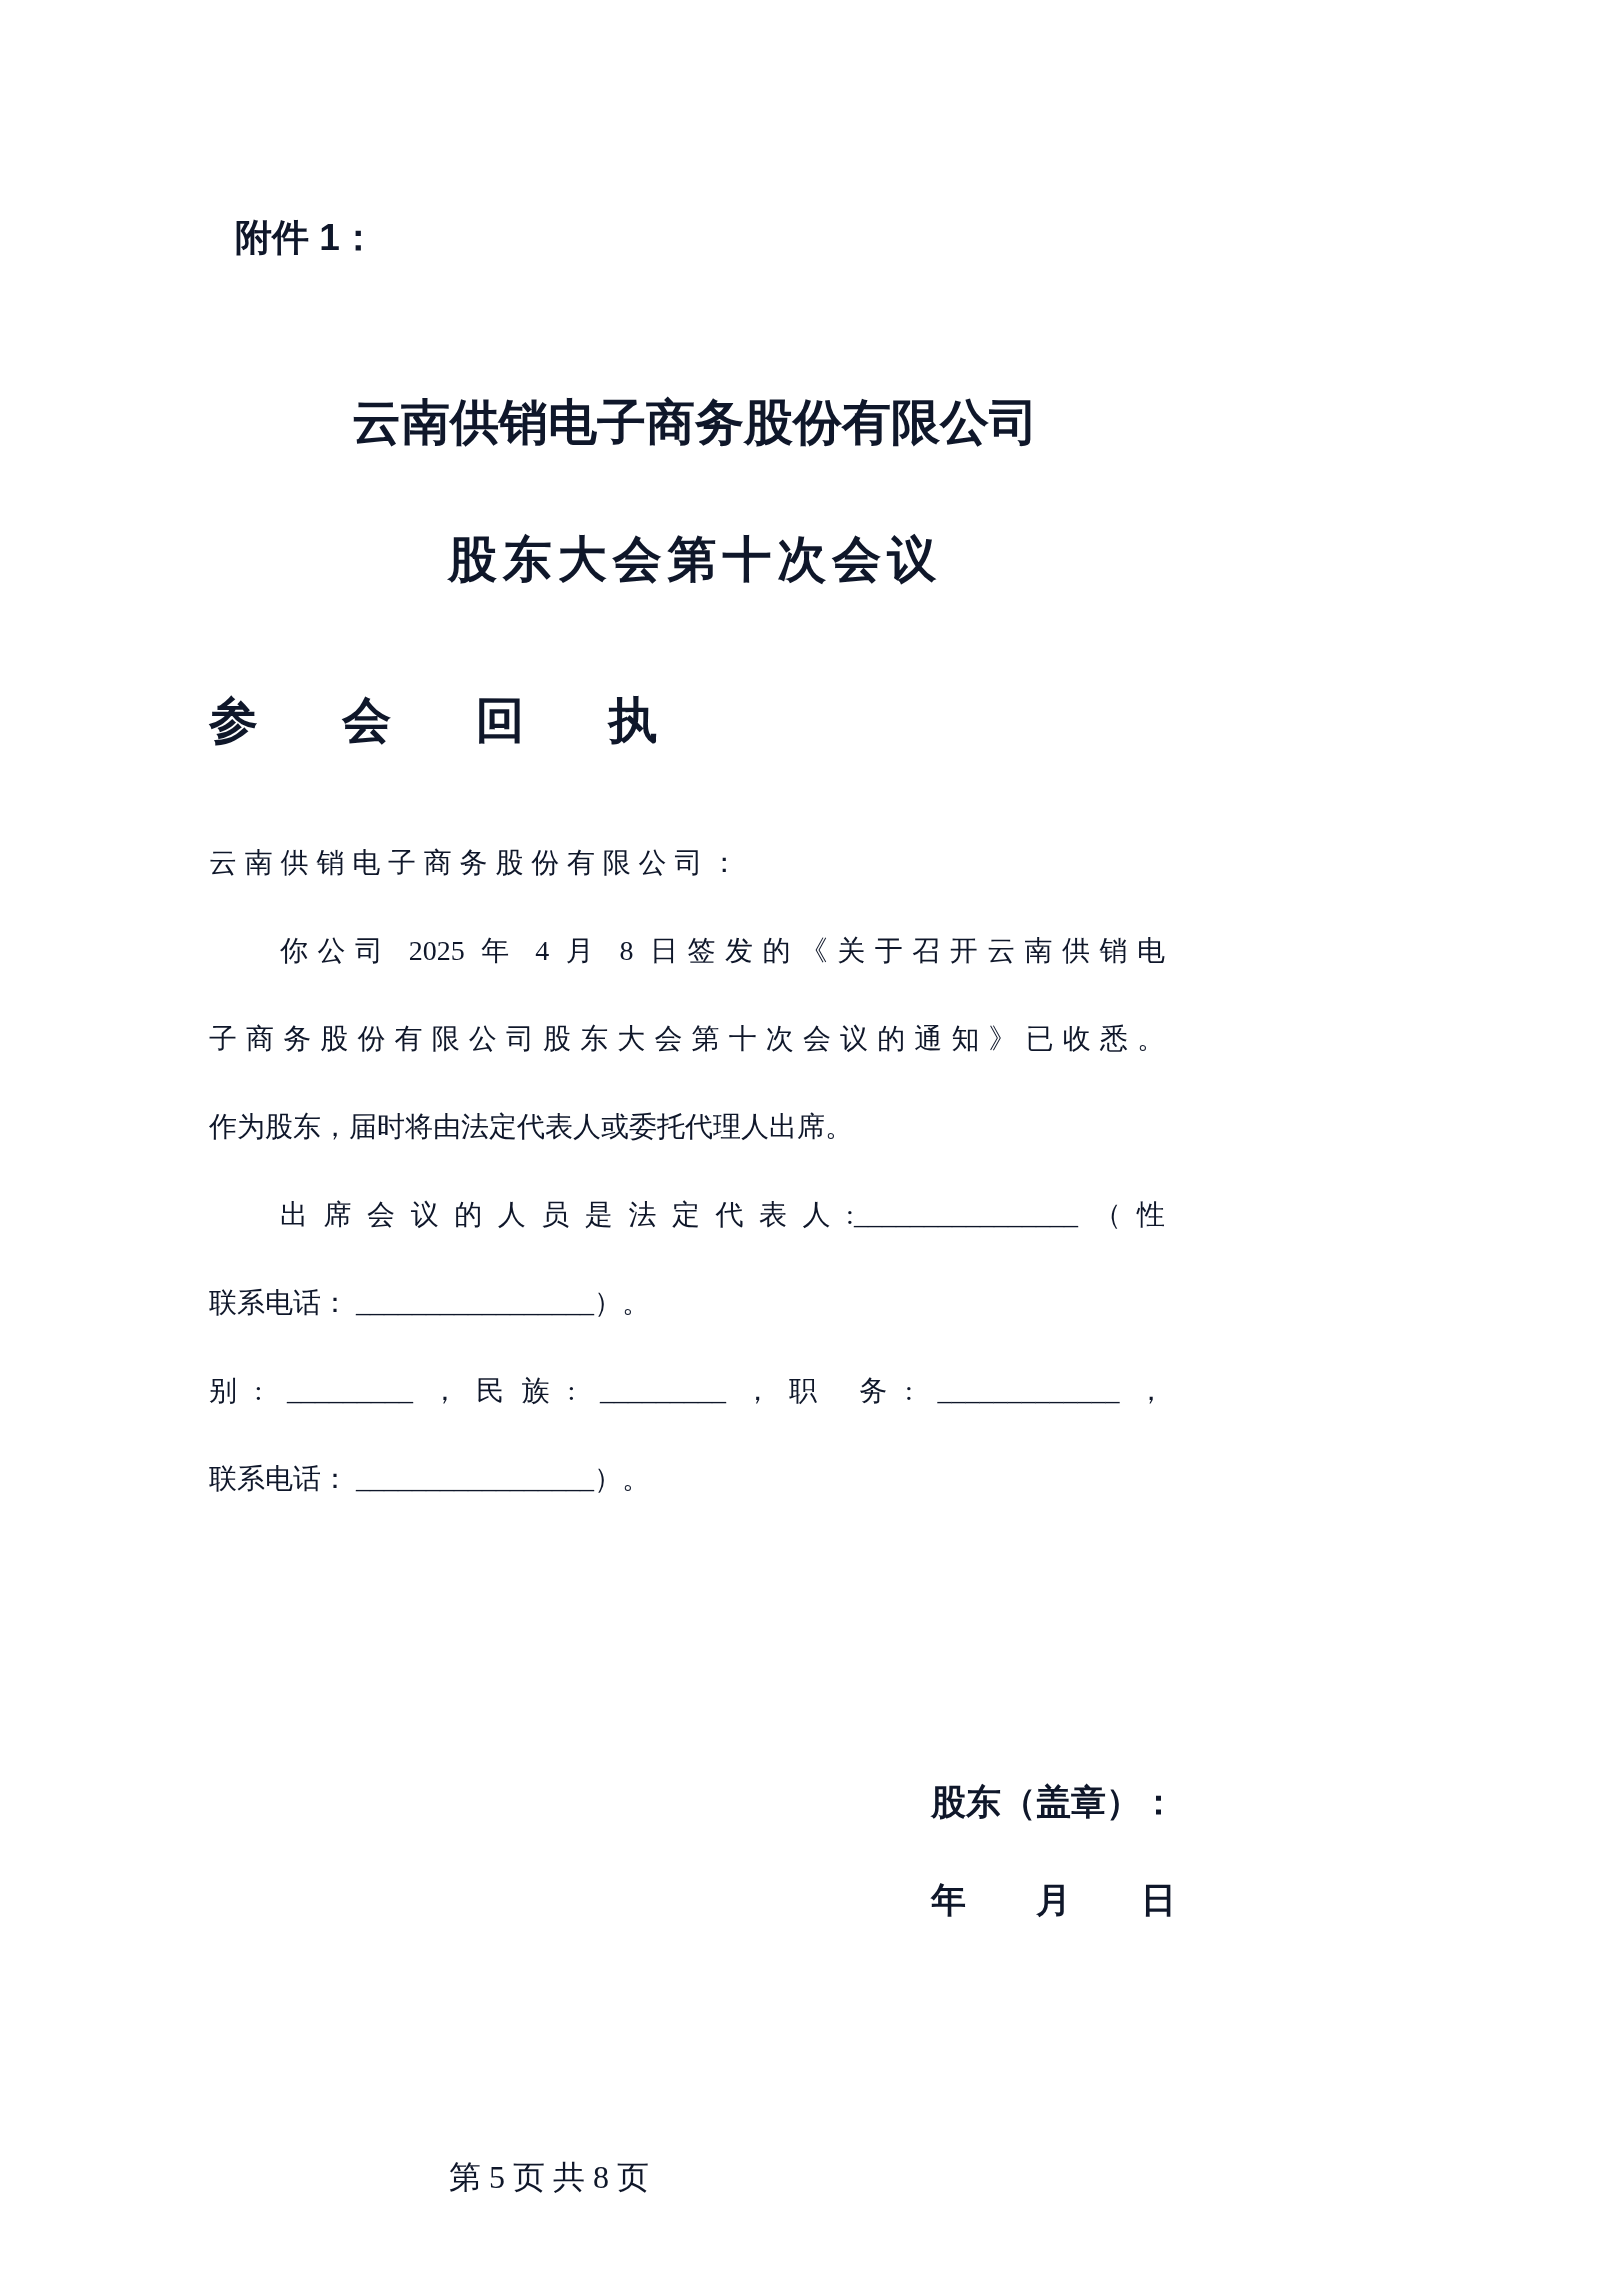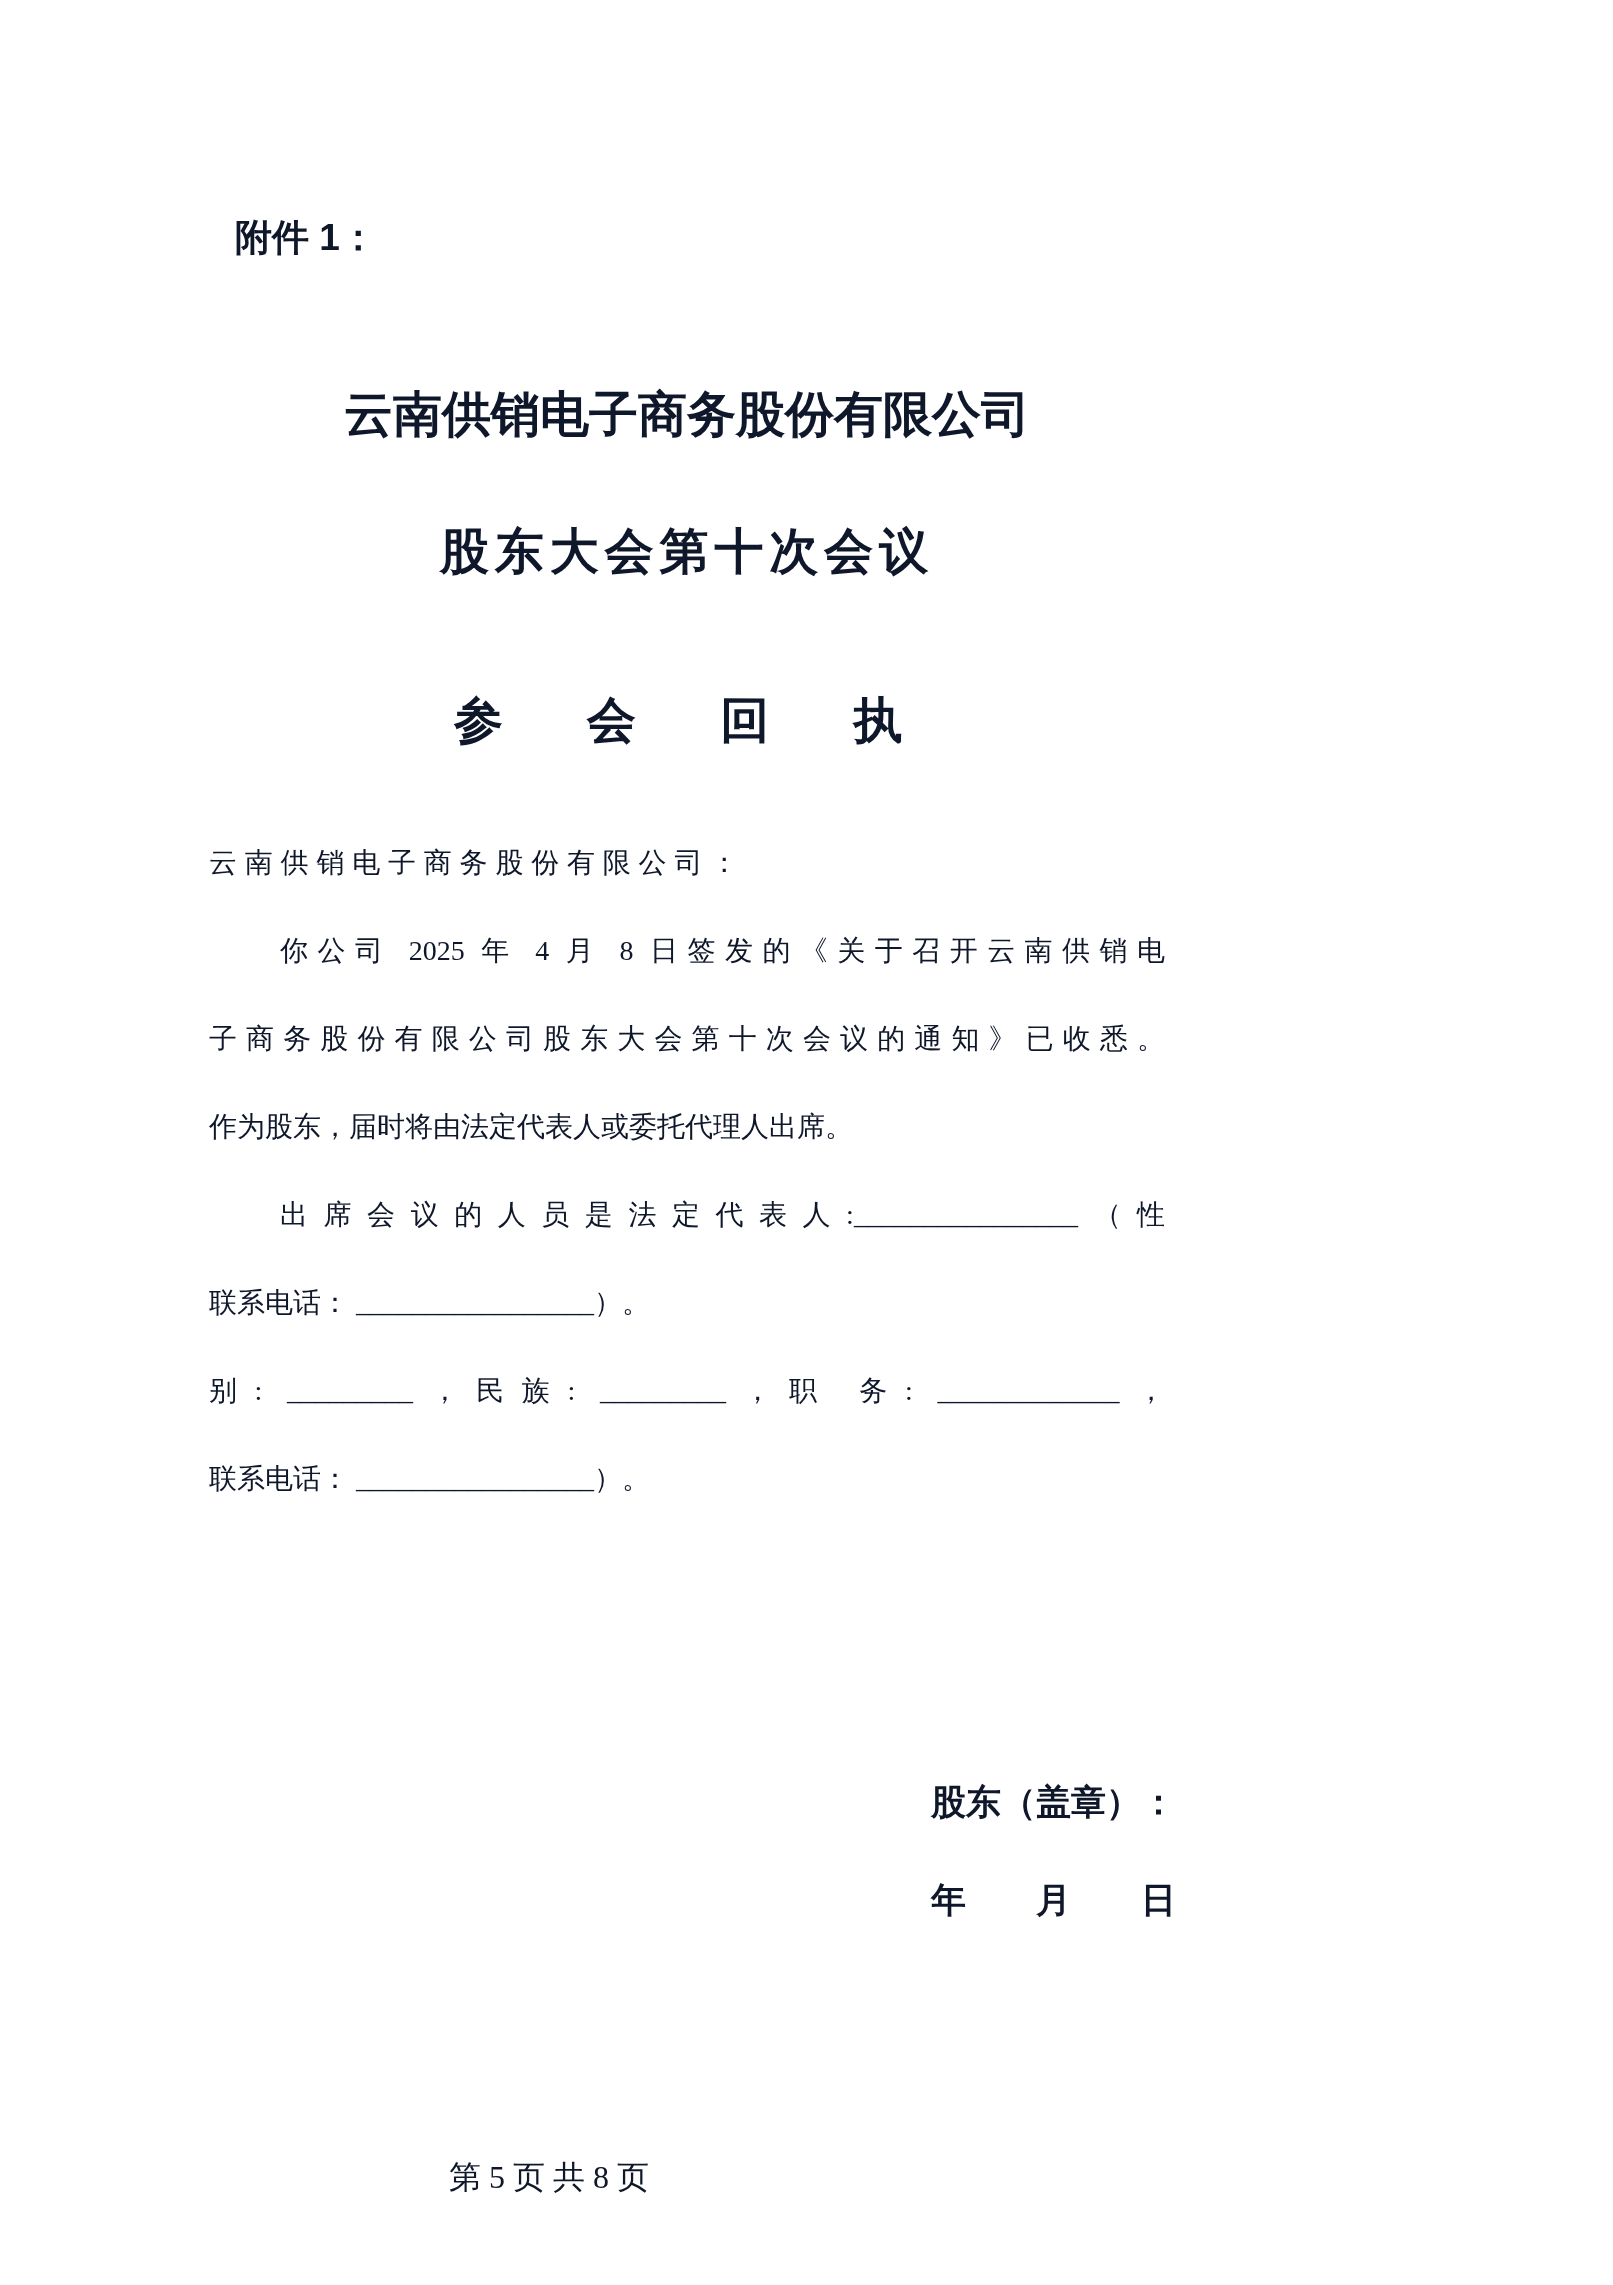--- a/index.html
+++ b/index.html
@@ -22,36 +22,35 @@
     top: 216px;
     font-family: "Liberation Sans", "DejaVu Sans", sans-serif;
     font-weight: 700;
     font-size: 37px;
     line-height: 1.2;
   }
   .title {
     position: absolute;
     left: 209px;
     width: 956px;
-    margin: 0;
+    margin: 8px;
     text-align: center;
     font-weight: 700;
     font-size: 49px;
     line-height: 1.25;
     font-family: "Liberation Serif", "DejaVu Serif", serif;
   }
   .t1 { top: 384px; }
   .t2 { top: 521px; letter-spacing: 5.9px; }
   .heading {
     position: absolute;
     left: 209px;
     width: 956px;
     top: 690px;
     margin: 0;
-    text-align: center;
     font-weight: 700;
     font-size: 49px;
     line-height: 1.25;
     letter-spacing: 17.6px;
   }
   .body-block {
     position: absolute;
     left: 209px;
     top: 819px;
     width: 956px;

